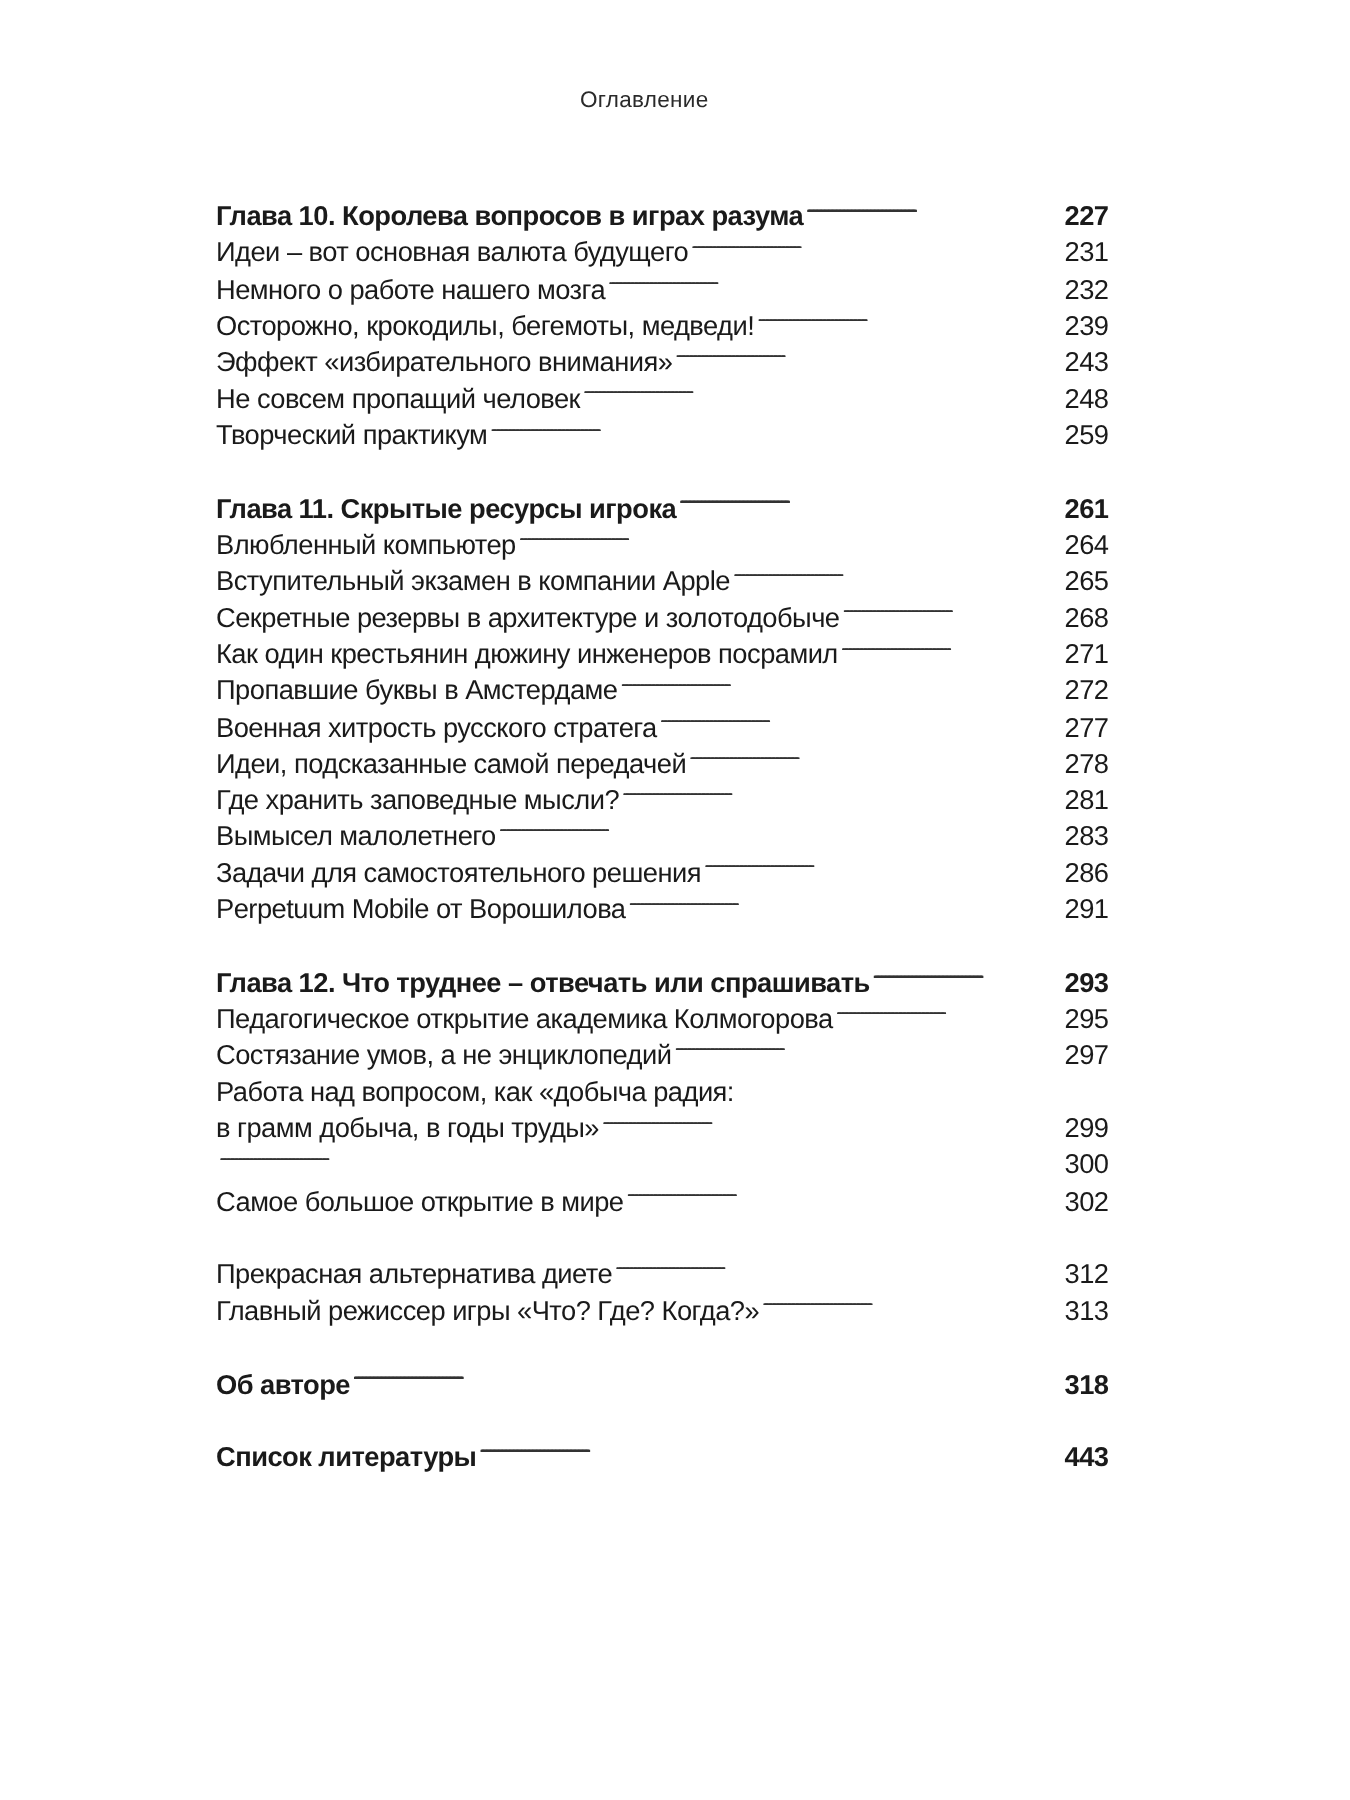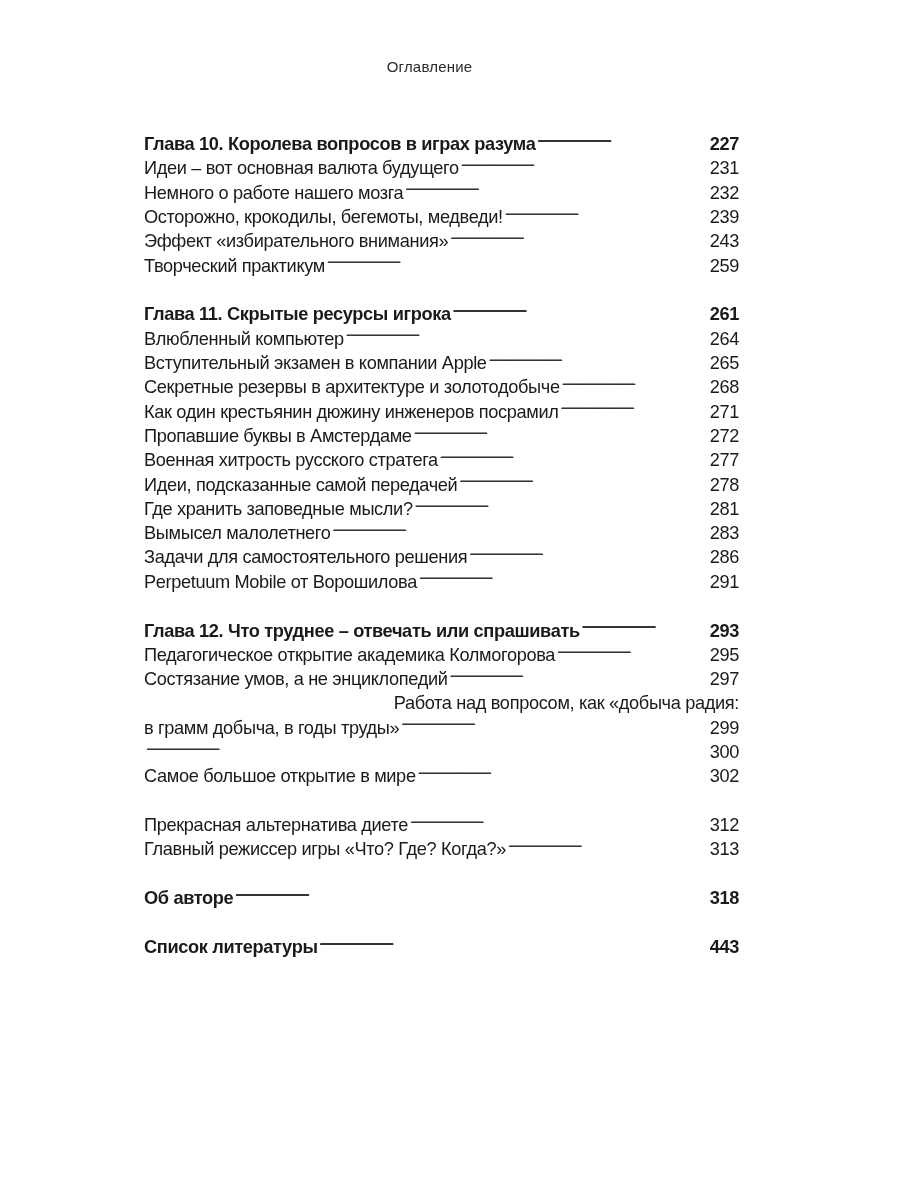--- a/index.html
+++ b/index.html
@@ -26,21 +26,21 @@
     position: relative; height: 1em; align-self: baseline;
   }
   .row .dots::before {
     content: ". . . . . . . . . . . . . . . . . . . . . . . . . . . . . . . . . . . . . . . . . . . . . . . . . . . . . . . . . . . . . . . . . . . . . . . . . . . . . . . . . . . . . . . . . . . . . . . . . . . . . . . . . . . . . . . . . . . . . . . . . . . . . . . . . . . . . . . . . . . . . . . . . . . . . . . . . . . . . . . . . . . . . . . . . . . . . . . . . . . . . . . . . . . . . . . . . . . . . . . . . .";
     position: absolute; left: 0; bottom: -1px; font-size: 10px; letter-spacing: -2.6px;
     white-space: nowrap; color: #333;
   }
   .row .page { flex: 0 0 auto; text-align: left; }
   .row.bold { font-weight: bold; }
   .row.bold .dots::before { font-weight: bold; }
-  .row.cont .title { flex: 1 1 auto; text-align: right; }
+  .row.cont .title { flex: 1 1 auto; }
 </style>
 </head>
 <body>
 
 <div class="page-header">Оглавление</div>
 
 <div class="toc">
 
   <div class="section">
     <div class="row bold">
@@ -62,20 +62,25 @@
         <span class="title">Осторожно, крокодилы, бегемоты, медведи!</span>
         <span class="dots"></span>
         <span class="page">239</span>
       </div>
     <div class="row">
         <span class="title">Эффект «избирательного внимания»</span>
         <span class="dots"></span>
         <span class="page">243</span>
       </div>
     <div class="row">
+        <span class="title">Не совсем пропащий человек</span>
+        <span class="dots"></span>
+        <span class="page">248</span>
+      </div>
+    <div class="row">
         <span class="title">Творческий практикум</span>
         <span class="dots"></span>
         <span class="page">259</span>
       </div>
   </div>
 
   <div class="section">
     <div class="row bold">
       <span class="title">Глава 11. Скрытые ресурсы игрока</span>
       <span class="dots"></span>

